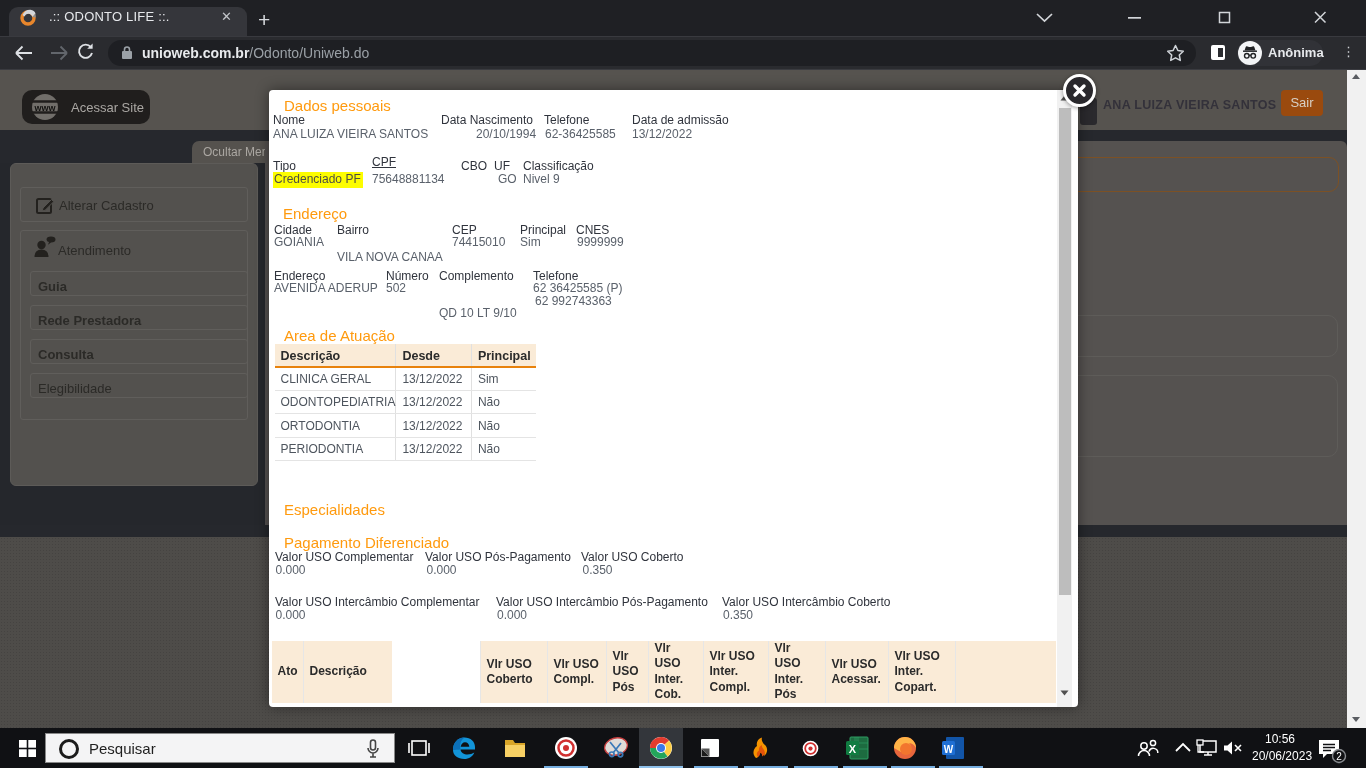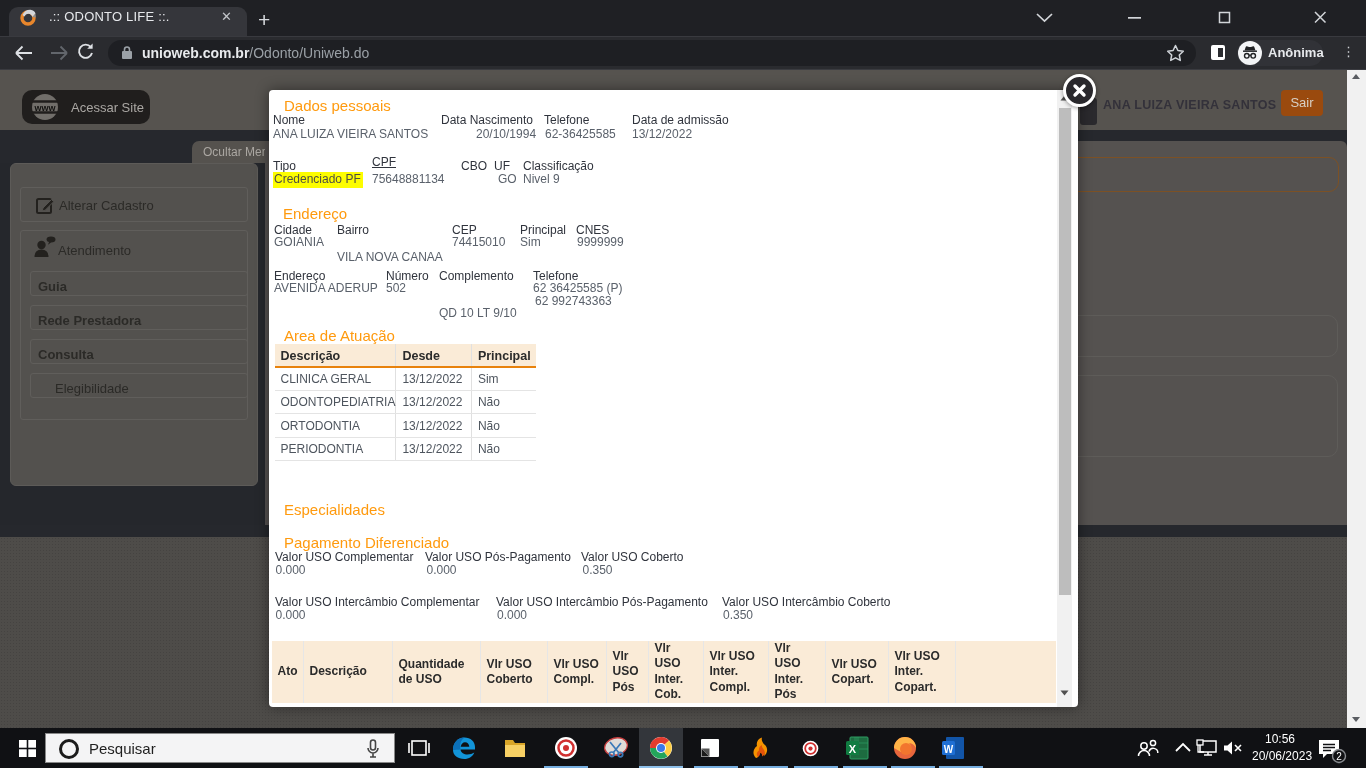--- a/index.html
+++ b/index.html
@@ -156,21 +156,21 @@
       </svg>
       <span style="position:absolute;left:38px;top:13px">Atendimento</span>
     </div>
     <div class="mitem" style="left:30px;top:235px;width:218px;height:25px;font-weight:bold;">
         <span style="position:absolute;left:7px;top:6.5px">Rede Prestadora</span>
       </div>
     <div class="mitem" style="left:30px;top:269px;width:218px;height:25px;font-weight:bold;">
         <span style="position:absolute;left:7px;top:6.5px">Consulta</span>
       </div>
     <div class="mitem" style="left:30px;top:303px;width:218px;height:25px;">
-        <span style="position:absolute;left:24px;top:6.5px">Elegibilidade</span>
+        <span style="position:absolute;left:7px;top:6.5px">Elegibilidade</span>
       </div>
     <div class="abs" id="footerbar"></div>
     <div class="abs" id="pgfooter"></div>
   </div>
 
   <div class="abs" id="modal">
     <div class="h-or" style="left:15px;top:7px;">Dados pessoais</div>
     <div class="lab" style="left:4px;top:22.5px;">Nome</div>
     <div class="lab" style="left:172px;top:22.5px;">Data Nascimento</div>
     <div class="lab" style="left:275px;top:22.5px;">Telefone</div>
@@ -252,43 +252,40 @@
     <div class="val" style="left:6.5px;top:518px;">0.000</div>
     <div class="val" style="left:228px;top:518px;">0.000</div>
     <div class="val" style="left:454px;top:518px;">0.350</div>
     <div class="abs" id="btable">
         <div class="bc" style="left:0px;width:31px;border-left:none;">
           <div style="position:absolute;left:6px;top:50%;transform:translateY(-50%);line-height:15.5px;">Ato</div>
         </div>
         <div class="bc" style="left:31px;width:89px;">
           <div style="position:absolute;left:6px;top:50%;transform:translateY(-50%);line-height:15.5px;">Descrição</div>
         </div>
-        <div class="bc" style="left:120px;width:88px;">
-          <div style="position:absolute;left:6px;top:50%;transform:translateY(-50%);line-height:15.5px;">Quantidade de USO</div>
-        </div>
         <div class="bc" style="left:208px;width:67px;">
           <div style="position:absolute;left:6px;top:50%;transform:translateY(-50%);line-height:15.5px;">Vlr USO Coberto</div>
         </div>
         <div class="bc" style="left:275px;width:59px;">
           <div style="position:absolute;left:6px;top:50%;transform:translateY(-50%);line-height:15.5px;">Vlr USO Compl.</div>
         </div>
         <div class="bc" style="left:334px;width:42px;">
           <div style="position:absolute;left:6px;top:50%;transform:translateY(-50%);line-height:15.5px;">Vlr USO Pós</div>
         </div>
         <div class="bc" style="left:376px;width:55px;">
           <div style="position:absolute;left:6px;top:50%;transform:translateY(-50%);line-height:15.5px;">Vlr<br>USO<br>Inter.<br>Cob.</div>
         </div>
         <div class="bc" style="left:431px;width:65px;">
           <div style="position:absolute;left:6px;top:50%;transform:translateY(-50%);line-height:15.5px;">Vlr USO Inter. Compl.</div>
         </div>
         <div class="bc" style="left:496px;width:57px;">
           <div style="position:absolute;left:6px;top:50%;transform:translateY(-50%);line-height:15.5px;">Vlr<br>USO<br>Inter.<br>Pós</div>
         </div>
         <div class="bc" style="left:553px;width:63px;">
-          <div style="position:absolute;left:6px;top:50%;transform:translateY(-50%);line-height:15.5px;">Vlr USO Copart.</div>
+          <div style="position:absolute;left:6px;top:50%;transform:translateY(-50%);line-height:15.5px;">Vlr USO Acessar.</div>
         </div>
         <div class="bc" style="left:616px;width:67px;">
           <div style="position:absolute;left:6px;top:50%;transform:translateY(-50%);line-height:15.5px;">Vlr USO Inter. Copart.</div>
         </div>
         <div class="bc" style="left:683px;width:101px;">
           <div style="position:absolute;left:6px;top:50%;transform:translateY(-50%);line-height:15.5px;"></div>
         </div>
       </div>
     <div class="abs" id="mscroll">
       <svg style="position:absolute;left:3px;top:5px" width="9" height="7">

